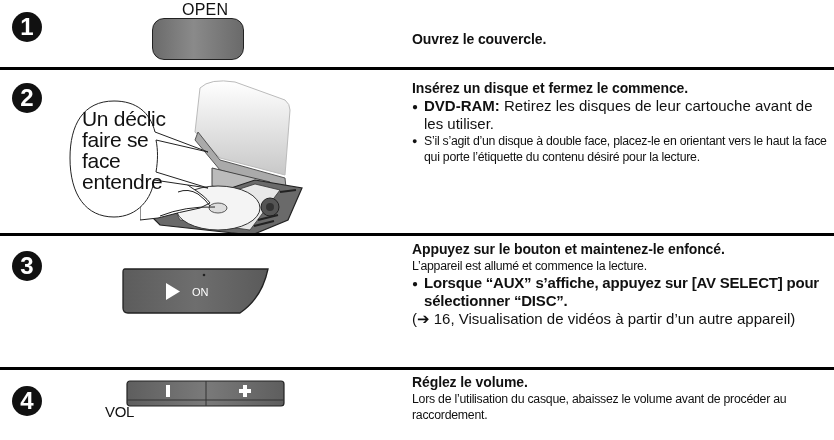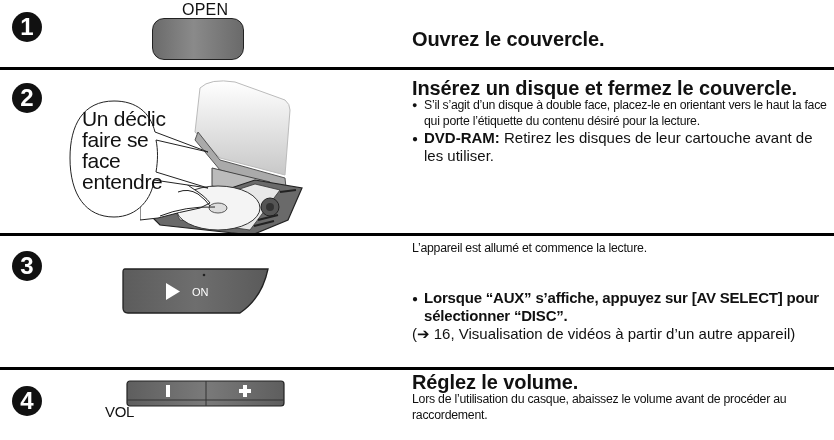--- a/index.html
+++ b/index.html
@@ -1,20 +1,20 @@
 <!DOCTYPE html>
 <html><head>
 <meta charset="utf-8">
 <style>
   html, body { margin: 0; padding: 0; background: #ffffff; }
   body { width: 834px; height: 440px; position: relative; overflow: hidden; font-family: "Liberation Sans", sans-serif; color: #111; }
   .divider { position: absolute; left: 0; width: 834px; height: 3px; background: #000; }
   .num { position: absolute; left: 12px; width: 30px; height: 30px; border-radius: 50%; background: #111; color: #fff; font-family: "Liberation Sans", sans-serif; font-weight: bold; font-size: 24px; line-height: 30px; text-align: center; }
   .text-col { position: absolute; left: 412px; width: 418px; }
-  .title { font-weight: bold; font-size: 20px; line-height: 18px; letter-spacing: -0.1px; }
+  .title { font-weight: bold; font-size: 14px; line-height: 18px; letter-spacing: -0.1px; }
   .small { font-size: 12.3px; line-height: 16px; letter-spacing: -0.25px; }
   .medium { font-size: 15px; line-height: 18px; }
   .bullet { position: relative; padding-left: 12px; }
   .bullet::before { content: "\25CF"; position: absolute; left: 0; font-size: 9px; top: 0; }
   .bullet.medium::before { font-size: 10px; top: 1px; }
   b { font-weight: bold; }
 
   
   .open-label { position: absolute; left: 182px; top: 1px; font-size: 16px; letter-spacing: 0.2px; }
   .open-btn { position: absolute; left: 152px; top: 18px; width: 90px; height: 40px; border-radius: 12px; border: 1.5px solid #222; background: linear-gradient(90deg, #6b6b6b, #8a8a8a 45%, #6a6a6a); }
@@ -77,23 +77,23 @@
     <path d="M46 1 C 15 1, 2 25, 2 58 C 2 95, 18 117, 46 117 C 70 117, 84 98, 86 80 L 140 88 L 88 72 C 90 60, 90 50, 88 40 L 140 52 L 87 32 C 82 12, 68 1, 46 1 Z" fill="#fff" stroke="#222" stroke-width="1"></path>
   </svg>
   <div class="bubble-text">
     <div>Un déclic</div>
     <div>faire se</div>
     <div>face</div>
     <div>entendre</div>
   </div>
 
   <div class="text-col" style="top:79px;">
-    <div class="title">Insérez un disque et fermez le couvercle.</div>
+    <div class="title">Insérez un disque et fermez le commence.</div>
+    <div class="bullet medium"><b>DVD-RAM:</b><span> Retirez les disques de leur cartouche avant de les utiliser.</span></div>
     <div class="bullet small"><span>S’il s’agit d’un disque à double face, placez-le en orientant vers le haut la face qui porte l’étiquette du contenu désiré pour la lecture.</span></div>
-    <div class="bullet medium"><b>DVD-RAM:</b><span> Retirez les disques de leur cartouche avant de les utiliser.</span></div>
   </div>
 </div>
 
 <div class="divider" style="top:233px;"></div>
 
 <div>
   <div class="num" style="top:251px;">3</div>
   <svg class="on-btn" width="150" height="48" viewBox="0 0 150 48">
     <defs>
       <linearGradient id="onG" x1="0" y1="0" x2="1" y2="0">
@@ -102,22 +102,23 @@
         <stop offset="1" stop-color="#5a5a5a"></stop>
       </linearGradient>
     </defs>
     <path d="M3 1 L146 1 Q140 30 118 45 L6 45 Q1 45 1 40 L1 4 Q1 1 3 1 Z" fill="url(#onG)" stroke="#222" stroke-width="1.3"></path>
     <circle cx="82" cy="7" r="1.3" fill="#222"></circle>
     <polygon points="44,15 44,32 58,23.5" fill="#fff"></polygon>
     <text x="70" y="28" font-family="Liberation Sans, sans-serif" font-size="11" fill="#fff">ON</text>
   </svg>
 
   <div class="text-col" style="top:240px;">
+    <div class="title">Appuyez sur le bouton et maintenez-le enfoncé.</div>
     <div class="small">L’appareil est allumé et commence la lecture.</div>
-    <div class="bullet medium" style="font-weight:bold; letter-spacing:-0.2px;margin-top:33px;"><span>Lorsque “AUX” s’affiche, appuyez sur [AV SELECT] pour sélectionner “DISC”.</span></div>
+    <div class="bullet medium" style="font-weight:bold; letter-spacing:-0.2px;"><span>Lorsque “AUX” s’affiche, appuyez sur [AV SELECT] pour sélectionner “DISC”.</span></div>
     <div class="medium">(➔ 16, Visualisation de vidéos à partir d’un autre appareil)</div>
   </div>
 </div>
 
 <div class="divider" style="top:367px;"></div>
 
 <div>
   <div class="num" style="top:386px;">4</div>
   <div class="vol-label">VOL</div>
   <svg class="vol-btn" width="160" height="28" viewBox="0 0 160 28">

